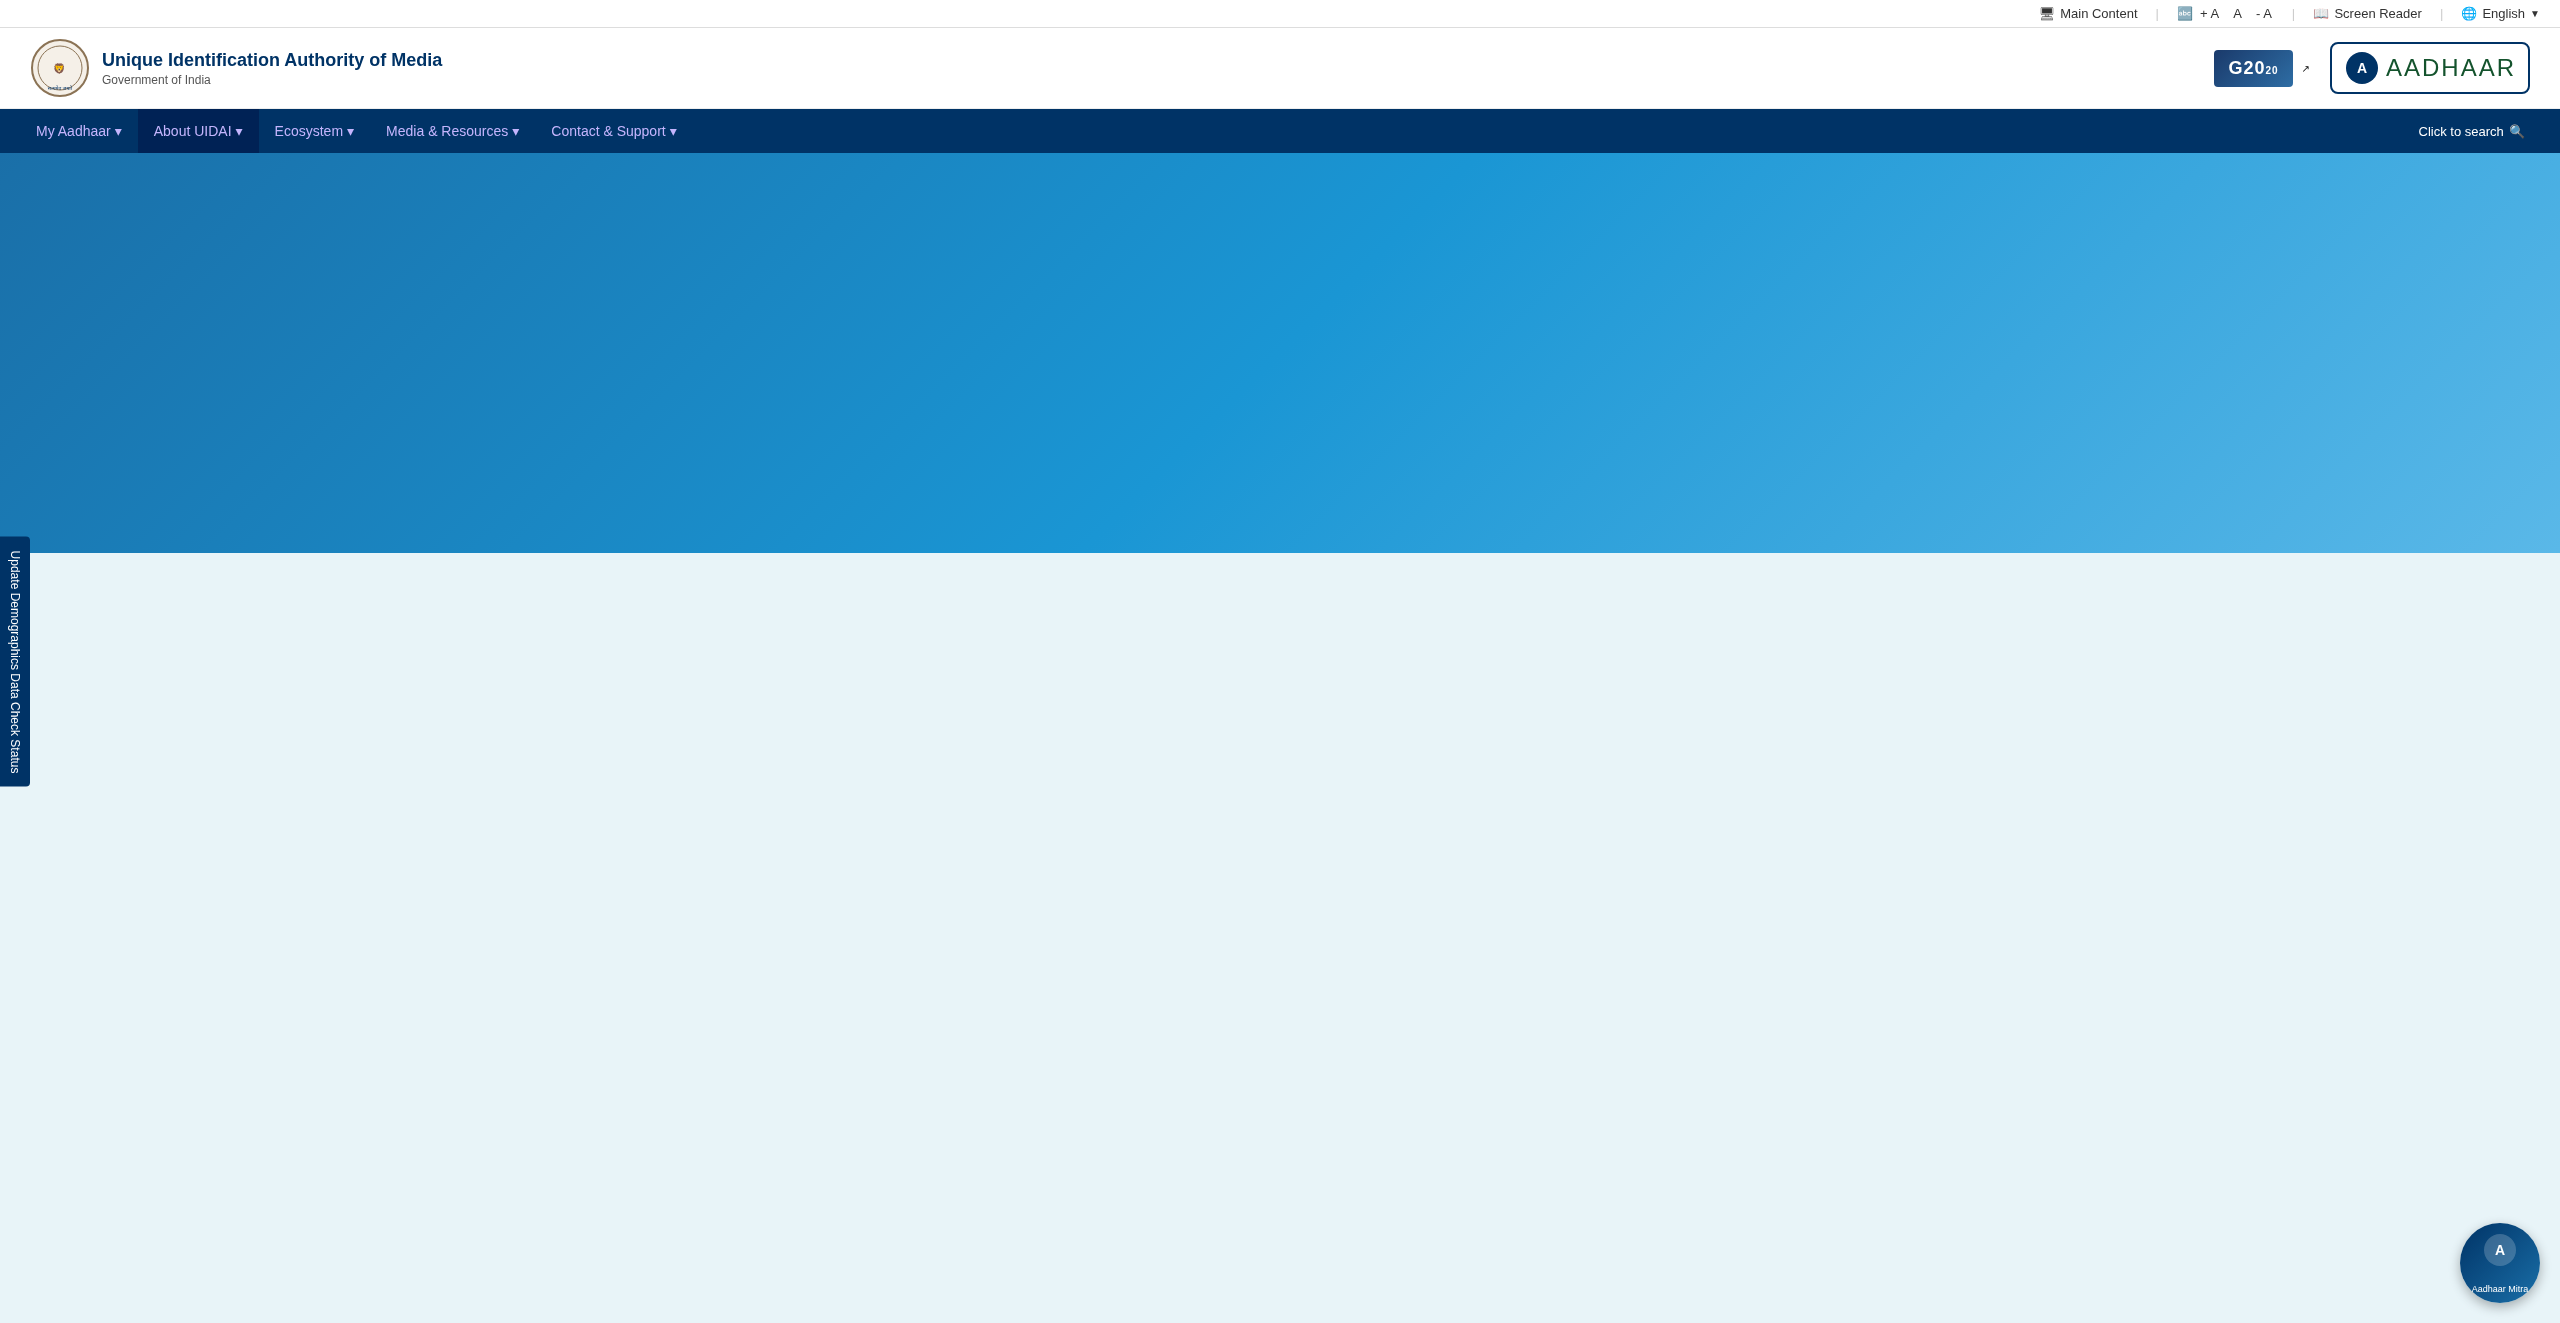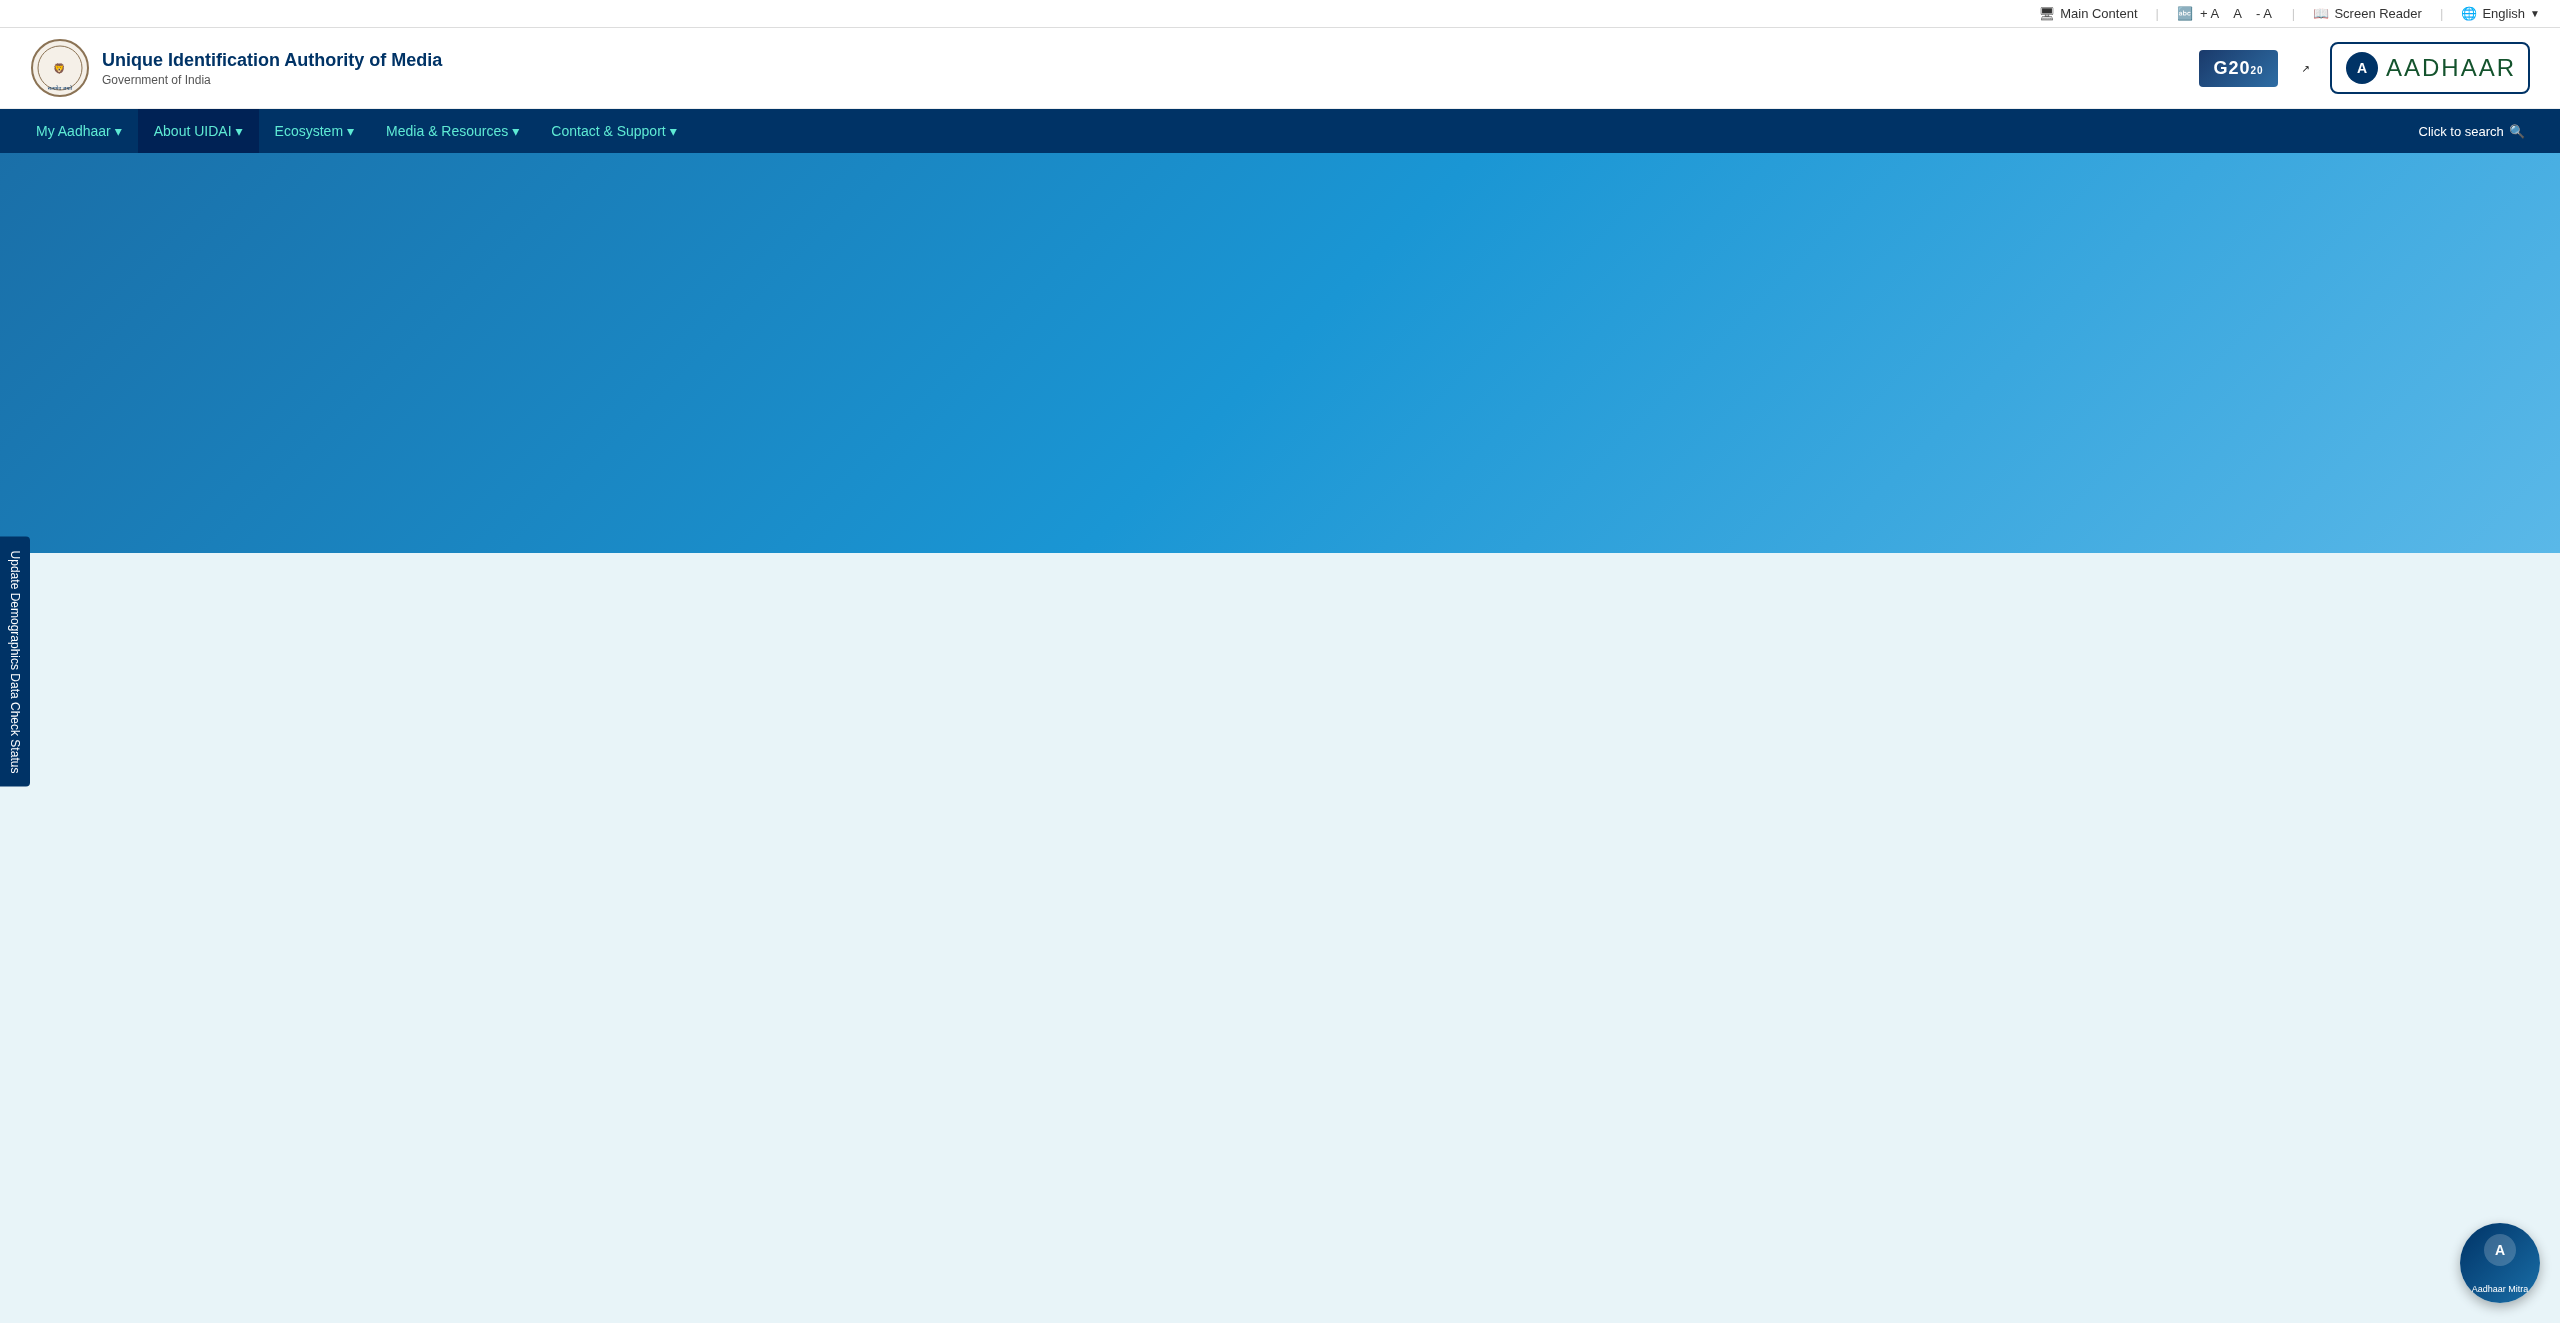--- a/index.html
+++ b/index.html
@@ -56,21 +56,21 @@
       color: #555;
     }
     .header-right {
       display: flex;
       align-items: center;
       gap: 20px;
     }
     .g20-logo {
       display: flex;
       align-items: center;
-      gap: 24px;
+      gap: 9px;
     }
     .g20-badge {
       background: linear-gradient(135deg, #1a3a6b, #2e6da4);
       color: white;
       font-weight: bold;
       font-size: 18px;
       padding: 8px 14px;
       border-radius: 4px;
       letter-spacing: 1px;
     }
@@ -91,21 +91,21 @@
 
     
     .nav-bar {
       background: #003366;
       display: flex;
       align-items: center;
       padding: 0 20px;
       position: relative;
     }
     .nav-item {
-      color: #5eead4;
+      color: #c4b5fd;
       padding: 14px 16px;
       font-size: 14px;
       cursor: pointer;
       display: flex;
       align-items: center;
       gap: 4px;
       white-space: nowrap;
       user-select: none;
     }
     .nav-item.active { background: #002255; }

